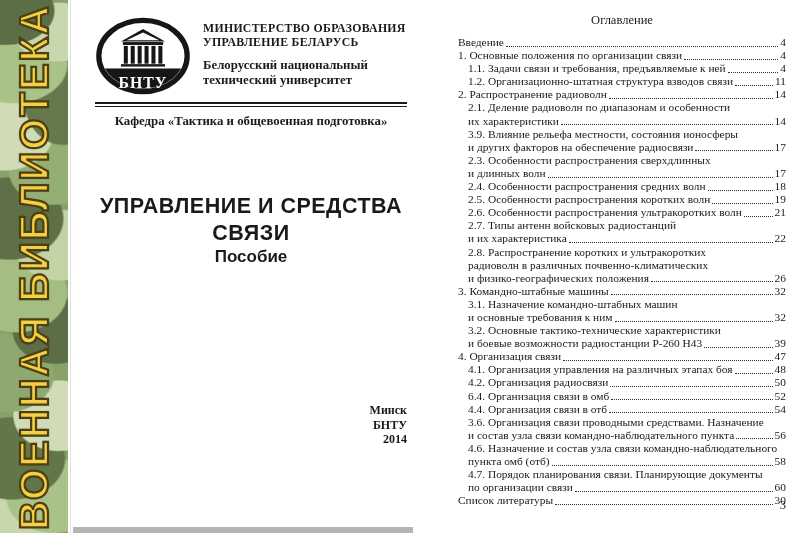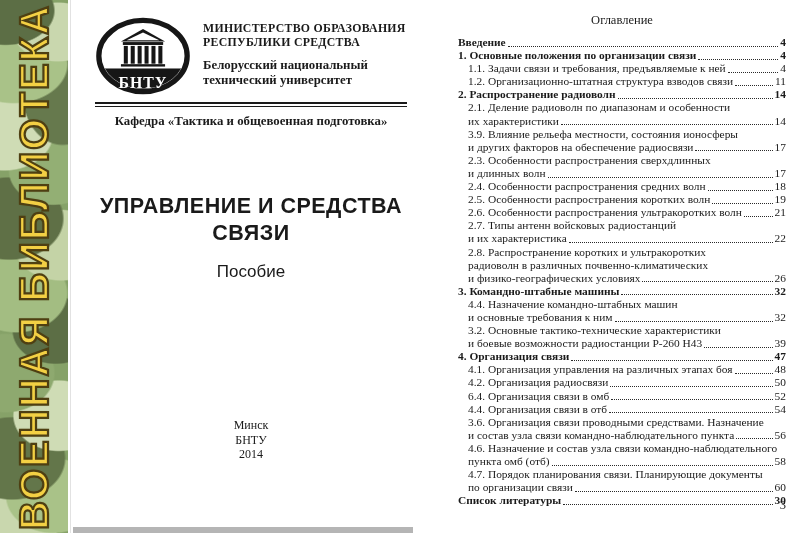--- a/index.html
+++ b/index.html
@@ -38,30 +38,30 @@
   .tp-content{padding:16px 8px 0 24px;}
   .tp-header{display:flex;gap:12px;}
   .logo-box{width:96px;height:80px;flex:0 0 auto;}
   .tp-header-text{flex:1;text-align:left;padding-top:5px;}
   .ministry{font-weight:bold;font-size:11.8px;line-height:14px;letter-spacing:.3px;}
   .university{margin-top:9px;font-weight:bold;font-size:12.8px;line-height:15px;}
   .double-rule{margin-top:6px;height:2px;border-top:2.5px solid #1a1a1a;border-bottom:1px solid #1a1a1a;}
   .department{margin-top:7px;text-align:center;font-weight:bold;font-size:12.8px;}
   .main-title{margin-top:64px;text-align:center;font-family:"Liberation Sans",sans-serif;
     font-weight:bold;font-size:21.5px;line-height:27px;letter-spacing:.5px;}
-  .subtitle{margin-top:15px;text-align:center;font-family:"Liberation Sans",sans-serif;
-    font-weight:normal;font-size:17px;}
-  .imprint{margin-top:136px;text-align:center;font-weight:normal;font-size:12px;line-height:14.5px;}
+  .subtitle{text-align:center;font-family:"Liberation Sans",sans-serif;
+    font-weight:bold;font-size:17px;}
+  .imprint{margin-top:136px;text-align:right;font-weight:bold;font-size:12px;line-height:14.5px;}
   .page-shadow{position:absolute;left:73px;top:527px;width:340px;height:6px;background:#b5b5b5;}
 
   
   .toc-heading{position:absolute;left:458px;top:13px;width:328px;text-align:center;
     font-weight:normal;font-size:12.5px;}
   .toc-list{position:absolute;left:458px;top:36px;width:328px;font-size:11.4px;line-height:13.1px;}
-  .toc-entry.bold{font-weight:bold;}
+  .toc-entry.bold{font-weight:normal;}
   .toc-entry.indent{padding-left:10px;}
   .toc-line{display:flex;align-items:flex-end;}
   .toc-text{white-space:nowrap;}
   .toc-leader{flex:1 1 auto;min-width:10px;margin:0 2px 2.5px 2px;border-bottom:1.4px dotted #2a2a2a;}
   .toc-pageno{flex:0 0 auto;}
   .toc-page-number{position:absolute;left:458px;top:498px;width:328px;text-align:right;font-size:12.5px;}
 </style>
 </head>
 <body>
 
@@ -95,21 +95,21 @@
             <rect x="51.6" y="30.5" width="4.2" height="18.5" fill="#161616"></rect>
             <rect x="58.8" y="30.5" width="4.2" height="18.5" fill="#161616"></rect>
             <rect x="66" y="30.5" width="4.2" height="18.5" fill="#161616"></rect>
             <rect x="27" y="49.5" width="46" height="2.5" fill="#161616"></rect>
             <text x="50" y="74" text-anchor="middle" fill="#ffffff" font-family="Liberation Serif, serif" font-weight="bold" font-size="16.5" letter-spacing="1">БНТУ</text>
           </svg>
         </div>
         <div class="tp-header-text">
           <div class="ministry">
             <div>МИНИСТЕРСТВО ОБРАЗОВАНИЯ</div>
-            <div>РЕСПУБЛИКИ СРЕДСТВА</div>
+            <div>УПРАВЛЕНИЕ БЕЛАРУСЬ</div>
           </div>
           <div class="university">
             <div>Белорусский национальный</div>
             <div>технический университет</div>
           </div>
         </div>
       </div>
       <div class="double-rule"></div>
       <div class="department">Кафедра «Тактика и общевоенная подготовка»</div>
       <div class="main-title">
@@ -225,35 +225,35 @@
         </div>
       </div>
       <div class="toc-entry indent">
         <div class="toc-line">
           <span class="toc-text">2.8. Распространение коротких и ультракоротких</span>
         </div>
         <div class="toc-line">
           <span class="toc-text">радиоволн в различных почвенно-климатических</span>
         </div>
         <div class="toc-line">
-          <span class="toc-text">и физико-географических условиях</span>
+          <span class="toc-text">и физико-географических положения</span>
           <span class="toc-leader"></span>
           <span class="toc-pageno">26</span>
         </div>
       </div>
       <div class="toc-entry bold">
         <div class="toc-line">
           <span class="toc-text">3. Командно-штабные машины</span>
           <span class="toc-leader"></span>
           <span class="toc-pageno">32</span>
         </div>
       </div>
       <div class="toc-entry indent">
         <div class="toc-line">
-          <span class="toc-text">4.4. Назначение командно-штабных машин</span>
+          <span class="toc-text">3.1. Назначение командно-штабных машин</span>
         </div>
         <div class="toc-line">
           <span class="toc-text">и основные требования к ним</span>
           <span class="toc-leader"></span>
           <span class="toc-pageno">32</span>
         </div>
       </div>
       <div class="toc-entry indent">
         <div class="toc-line">
           <span class="toc-text">3.2. Основные тактико-технические характеристики</span>

